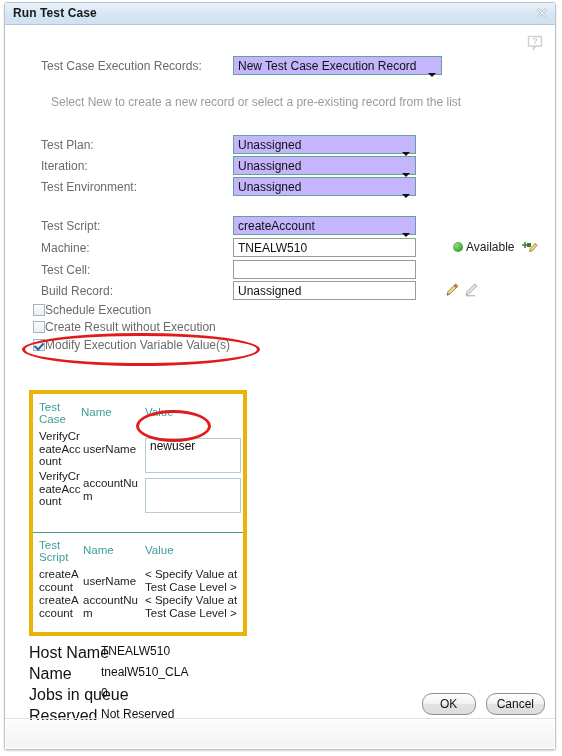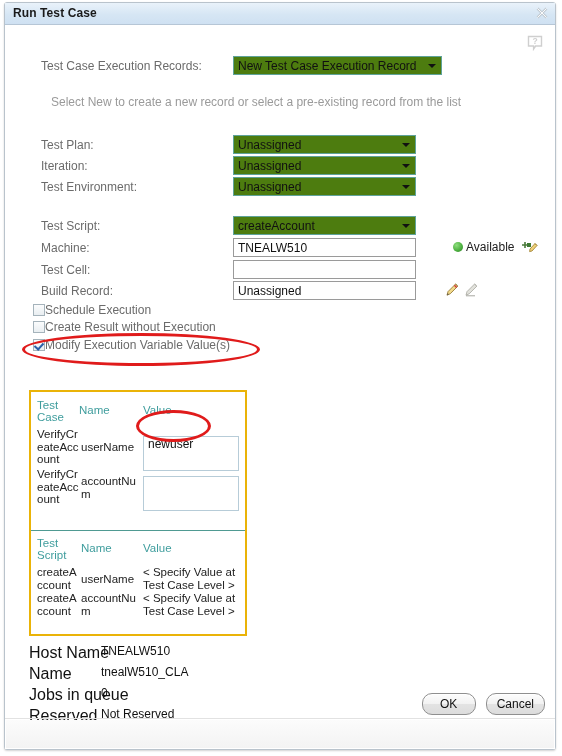--- a/index.html
+++ b/index.html
@@ -92,23 +92,23 @@
   .ctrl {
     position: absolute;
     left: 228px;
     top: 0;
     width: 183px;
     height: 19px;
     box-sizing: border-box;
   }
   .combo {
     border: 1px solid #5fa39a;
-    background: #4d7c0f;
+    background: #c4b5fd;
     display: flex;
-    align-items: flex-start;
+    align-items: center;
   }
   .combo .val {
     flex: 1 1 auto;
     padding: 1px 0 0 4px;
     font-size: 12px;
     color: #111;
     white-space: nowrap;
     overflow: hidden;
     line-height: 16px;
   }
@@ -196,21 +196,21 @@
     color: #6b6b6b;
   }
 
   
   .varpanel {
     position: absolute;
     left: 24px;
     top: 365px;
     width: 218px;
     height: 246px;
-    border: 2px solid #eab308;
+    border: 4px solid #eab308;
     background: #fff;
     box-sizing: border-box;
   }
   .vtable { position: absolute; left: 0; right: 0; }
   .vhead {
     position: absolute;
     font-size: 11.5px;
     color: #3f9d9d;
     line-height: 12px;
   }

